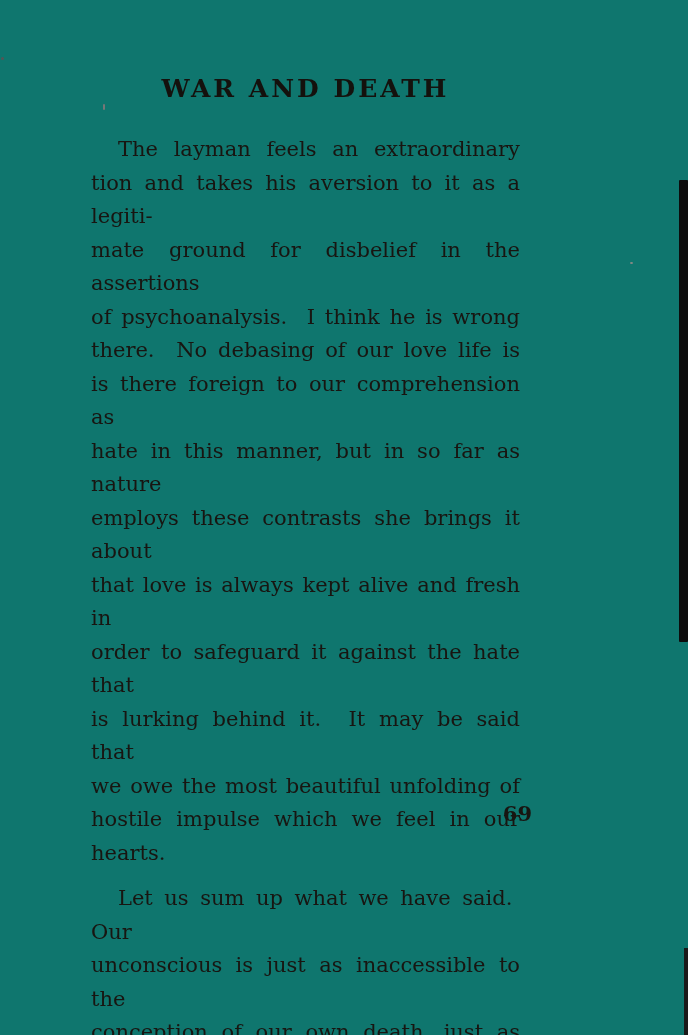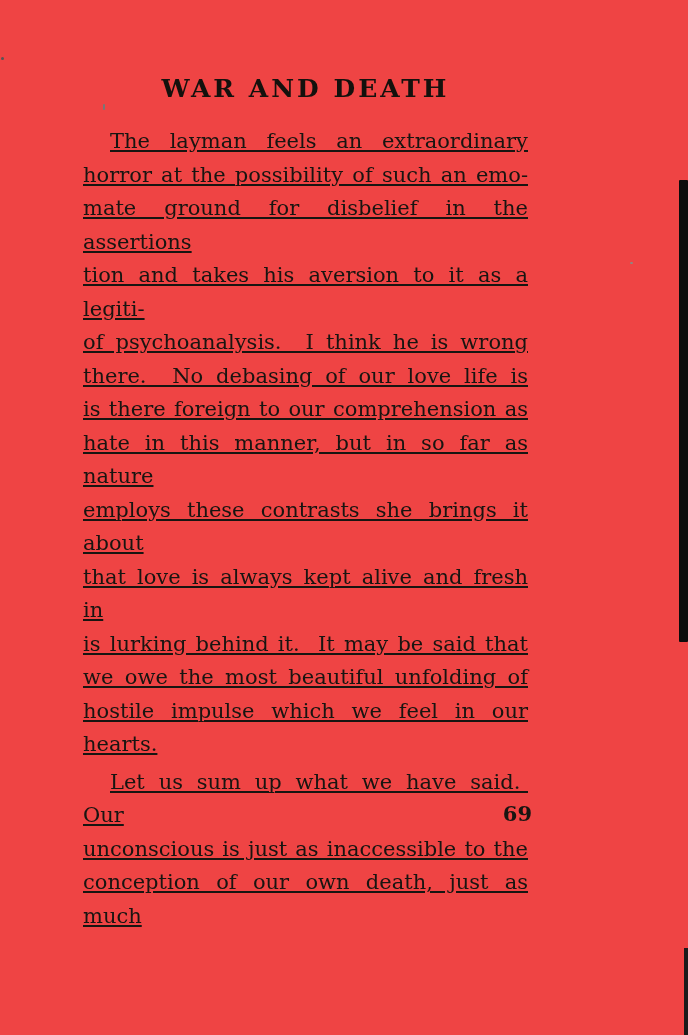--- a/index.html
+++ b/index.html
@@ -1,20 +1,20 @@
 <!DOCTYPE html>
 <html><head>
 <meta charset="utf-8">
 <style>
   html, body { margin: 0; padding: 0; }
   .scan-page {
     position: relative;
     width: 688px;
     height: 1035px;
-    background: #ef4444;
+    background: #0f766e;
     font-family: "DejaVu Serif", "Liberation Serif", serif;
     color: #181511;
     overflow: hidden;
   }
   .page-header {
     position: absolute;
     top: 74px;
     left: 79px;
     width: 453px;
     text-align: center;
@@ -22,21 +22,21 @@
     font-weight: 700;
     letter-spacing: 3px;
     color: #14110d;
   }
   .text-block {
     position: absolute;
     top: 121px;
     left: 79px;
     width: 453px;
   }
-  .paragraph { margin: 4px; text-decoration: underline; }
+  .paragraph { margin: 12px; }
   .line {
     font-size: 21px;
     line-height: 33.5px;
     text-align: justify;
     text-align-last: justify;
     -moz-text-align-last: justify;
     word-spacing: 1px;
   }
   .line.indent { text-indent: 27px; }
   .page-number {
@@ -96,29 +96,29 @@
 </style>
 </head>
 <body>
 
 <div class="scan-page">
   <div class="page-header">WAR AND DEATH</div>
 
   <div class="text-block">
       <div class="paragraph">
         <div class="line indent">The layman feels an extraordinary</div>
-        <div class="line">horror at the possibility of such an emo-</div>
+        <div class="line">tion and takes his aversion to it as a legiti-</div>
         <div class="line">mate ground for disbelief in the assertions</div>
-        <div class="line">tion and takes his aversion to it as a legiti-</div>
         <div class="line">of psychoanalysis.&nbsp; I think he is wrong</div>
         <div class="line">there.&nbsp; No debasing of our love life is</div>
         <div class="line">is there foreign to our comprehension as</div>
         <div class="line">hate in this manner, but in so far as nature</div>
         <div class="line">employs these contrasts she brings it about</div>
         <div class="line">that love is always kept alive and fresh in</div>
+        <div class="line">order to safeguard it against the hate that</div>
         <div class="line">is lurking behind it.&nbsp; It may be said that</div>
         <div class="line">we owe the most beautiful unfolding of</div>
         <div class="line">hostile impulse which we feel in our hearts.</div>
       </div>
       <div class="paragraph">
         <div class="line indent">Let us sum up what we have said.&nbsp; Our</div>
         <div class="line">unconscious is just as inaccessible to the</div>
         <div class="line">conception of our own death, just as much</div>
       </div>
     </div>

